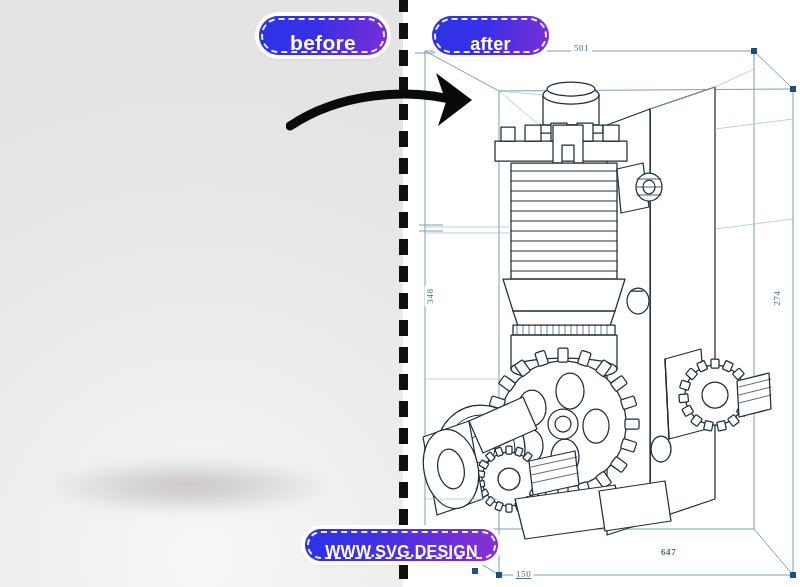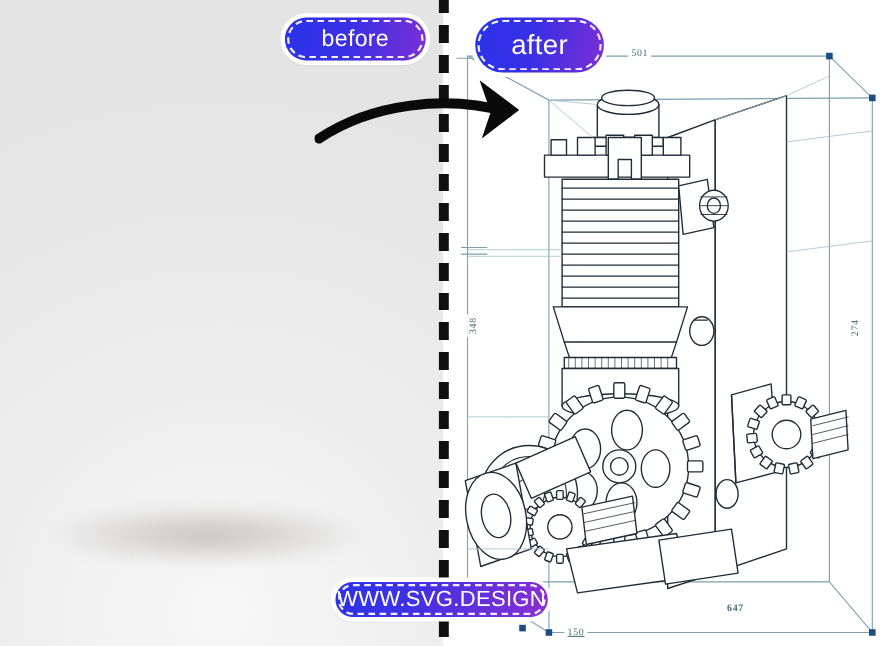--- a/index.html
+++ b/index.html
@@ -31,33 +31,33 @@
   #divider{
     position:absolute; left:399px; top:-4px; width:9px; height:595px;
     background:repeating-linear-gradient(to bottom,
       #101010 0px, #101010 16px, rgba(0,0,0,0) 16px, rgba(0,0,0,0) 27px);
     z-index:40;
   }
 
   
   .badge{
     position:absolute; z-index:60;
-    display:flex; align-items:center; justify-content:center;
-    color:#fff; font-weight:normal; letter-spacing:.3px;
+    display:flex; align-items:flex-end; justify-content:center;
+    color:#fff; font-weight:bold; letter-spacing:.3px;
     border-radius:999px;
     background:linear-gradient(100deg,#2a33e8 0%,#3a2fe6 45%,#7b2fd6 100%);
     box-shadow:0 0 0 4px #fff, 0 2px 5px rgba(0,0,0,.20);
   }
   .badge::before{
     content:""; position:absolute; inset:2px; border-radius:999px;
     border:2px dashed rgba(255,255,255,.92); pointer-events:none;
   }
   #badge-before{ left:259px; top:16px; width:128px; height:39px; font-size:21px; }
-  #badge-after { left:432px; top:16px; width:117px; height:50px; font-size:25px; }
-  #badge-site  { left:305px; top:529px; width:193px; height:32px; font-size:20px;
+  #badge-after { left:432px; top:16px; width:117px; height:39px; font-size:18px; }
+  #badge-site  { left:305px; top:529px; width:193px; height:32px; font-size:16px;
                  background:linear-gradient(100deg,#2a33e8 0%,#4430e4 40%,#8a2fd2 100%); }
 
   
   #arrow{ position:absolute; left:286px; top:60px; width:215px; height:75px; z-index:50; }
 
   
   #bp{ position:absolute; left:0; top:0; width:397px; height:587px; }
 
   .lbl{
     position:absolute; z-index:30;

